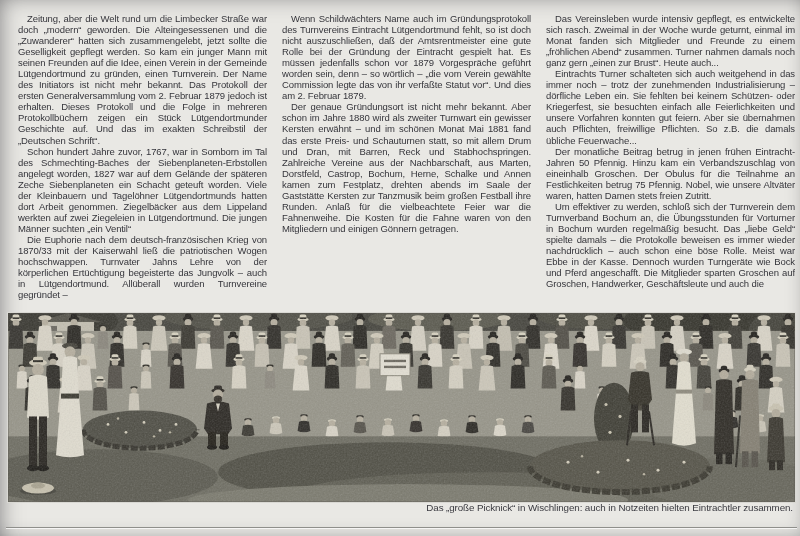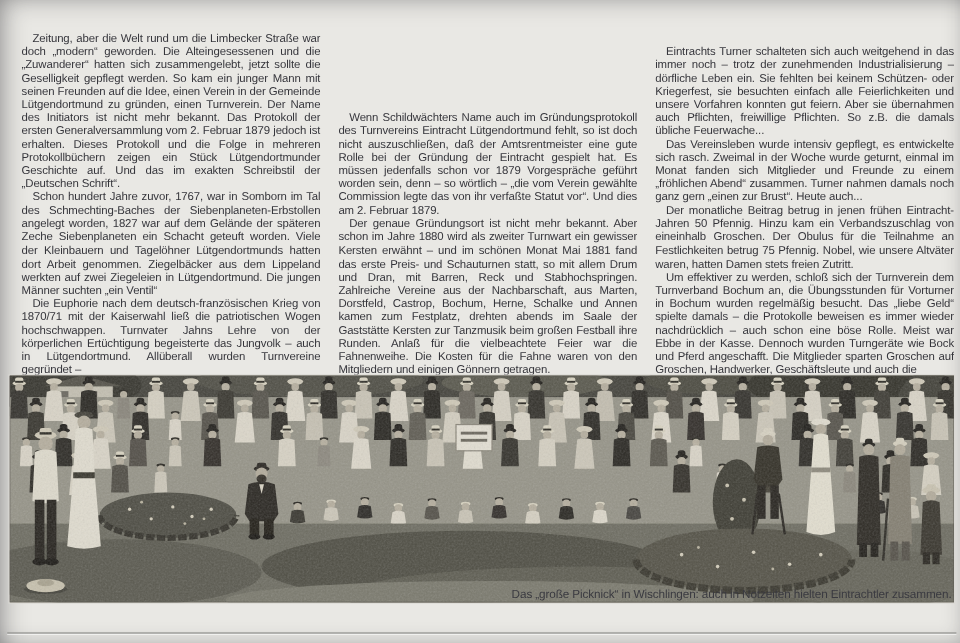--- a/index.html
+++ b/index.html
@@ -2,51 +2,51 @@
 <html lang="de"><head>
 <meta charset="utf-8">
 <style>
   html,body{margin:0;padding:0;}
   body{width:800px;height:536px;background:#c8c8c5;position:relative;overflow:hidden;
        font-family:"Liberation Sans",sans-serif;}
   .page{position:absolute;inset:0;background:#e9e8e4;
         box-shadow:inset 14px 10px 22px -14px rgba(40,40,45,.55),
                    inset -8px -10px 18px -12px rgba(40,40,45,.35);}
   .columns{position:absolute;left:18px;top:13px;width:777px;height:301px;
-           display:flex;gap:15px;overflow:hidden;align-items:flex-end;}
+           display:flex;gap:15px;overflow:hidden;}
   .col{flex:0 0 249px;overflow:hidden;}
   .col p{margin:0;font-size:9.5px;line-height:11.05px;color:#35353b;
          text-align:justify;text-indent:9px;hyphens:auto;letter-spacing:-0.1px;}
   .col p.flush{text-indent:0;}
   .photo{position:absolute;left:8px;top:313px;width:787px;height:189px;
          background:#8f8d82;overflow:hidden;box-shadow:0 0 0 1px #d9d8d3;}
   .photo svg{display:block;width:100%;height:100%;}
-  .caption{position:absolute;right:7px;top:490px;width:600px;text-align:right;
+  .caption{position:absolute;right:7px;top:502px;width:600px;text-align:right;
            font-size:9.8px;color:#3a3a40;letter-spacing:-0.1px;}
   .rule{position:absolute;left:6px;right:3px;top:527px;height:1px;background:#8f8f8b;
         box-shadow:0 1px 0 rgba(255,255,255,.7);}
 </style>
 </head>
 <body>
 
 <div class="page">
 
   <div class="columns">
     <div class="col">
       <p>Zeitung, aber die Welt rund um die Limbecker Straße war doch „modern“ geworden. Die Alteingesessenen und die „Zuwanderer“ hatten sich zusammengelebt, jetzt sollte die Geselligkeit gepflegt werden. So kam ein junger Mann mit seinen Freunden auf die Idee, einen Verein in der Gemeinde Lütgendortmund zu gründen, einen Turnverein. Der Name des Initiators ist nicht mehr bekannt. Das Protokoll der ersten Generalversammlung vom 2. Februar 1879 jedoch ist erhalten. Dieses Protokoll und die Folge in mehreren Protokollbüchern zeigen ein Stück Lütgendortmunder Geschichte auf. Und das im exakten Schreibstil der „Deutschen Schrift“.</p>
       <p>Schon hundert Jahre zuvor, 1767, war in Somborn im Tal des Schmechting-Baches der Siebenplaneten-Erbstollen angelegt worden, 1827 war auf dem Gelände der späteren Zeche Siebenplaneten ein Schacht geteuft worden. Viele der Kleinbauern und Tagelöhner Lütgendortmunds hatten dort Arbeit genommen. Ziegelbäcker aus dem Lippeland werkten auf zwei Ziegeleien in Lütgendortmund. Die jungen Männer suchten „ein Ventil“</p>
-      <p>Die Euphorie nach dem deutsch-französischen Krieg von 1870/71 mit der Kaiserwahl ließ die patriotischen Wogen hochschwappen. Turnvater Jahns Lehre von der körperlichen Ertüchtigung begeisterte das Jungvolk – auch in Lütgendortmund. Allüberall wurden Turnvereine gegründet –</p>
+      <p>Die Euphorie nach dem deutsch-französischen Krieg von 1870/33 mit der Kaiserwahl ließ die patriotischen Wogen hochschwappen. Turnvater Jahns Lehre von der körperlichen Ertüchtigung begeisterte das Jungvolk – auch in Lütgendortmund. Allüberall wurden Turnvereine gegründet –</p>
     </div>
     <div class="col">
       <p>Wenn Schildwächters Name auch im Gründungsprotokoll des Turnvereins Eintracht Lütgendortmund fehlt, so ist doch nicht auszuschließen, daß der Amtsrentmeister eine gute Rolle bei der Gründung der Eintracht gespielt hat. Es müssen jedenfalls schon vor 1879 Vorgespräche geführt worden sein, denn – so wörtlich – „die vom Verein gewählte Commission legte das von ihr verfaßte Statut vor“. Und dies am 2. Februar 1879.</p>
       <p>Der genaue Gründungsort ist nicht mehr bekannt. Aber schon im Jahre 1880 wird als zweiter Turnwart ein gewisser Kersten erwähnt – und im schönen Monat Mai 1881 fand das erste Preis- und Schauturnen statt, so mit allem Drum und Dran, mit Barren, Reck und Stabhochspringen. Zahlreiche Vereine aus der Nachbarschaft, aus Marten, Dorstfeld, Castrop, Bochum, Herne, Schalke und Annen kamen zum Festplatz, drehten abends im Saale der Gaststätte Kersten zur Tanzmusik beim großen Festball ihre Runden. Anlaß für die vielbeachtete Feier war die Fahnenweihe. Die Kosten für die Fahne waren von den Mitgliedern und einigen Gönnern getragen.</p>
     </div>
     <div class="col">
+      <p>Das Vereinsleben wurde intensiv gepflegt, es entwickelte sich rasch. Zweimal in der Woche wurde geturnt, einmal im Monat fanden sich Mitglieder und Freunde zu einem „fröhlichen Abend“ zusammen. Turner nahmen damals noch ganz gern „einen zur Brust“. Heute auch...</p>
       <p>Eintrachts Turner schalteten sich auch weitgehend in das immer noch – trotz der zunehmenden Industrialisierung – dörfliche Leben ein. Sie fehlten bei keinem Schützen- oder Kriegerfest, sie besuchten einfach alle Feierlichkeiten und unsere Vorfahren konnten gut feiern. Aber sie übernahmen auch Pflichten, freiwillige Pflichten. So z.B. die damals übliche Feuerwache...</p>
-      <p>Das Vereinsleben wurde intensiv gepflegt, es entwickelte sich rasch. Zweimal in der Woche wurde geturnt, einmal im Monat fanden sich Mitglieder und Freunde zu einem „fröhlichen Abend“ zusammen. Turner nahmen damals noch ganz gern „einen zur Brust“. Heute auch...</p>
       <p>Der monatliche Beitrag betrug in jenen frühen Eintracht-Jahren 50 Pfennig. Hinzu kam ein Verbandszuschlag von eineinhalb Groschen. Der Obulus für die Teilnahme an Festlichkeiten betrug 75 Pfennig. Nobel, wie unsere Altväter waren, hatten Damen stets freien Zutritt.</p>
       <p>Um effektiver zu werden, schloß sich der Turnverein dem Turnverband Bochum an, die Übungsstunden für Vorturner in Bochum wurden regelmäßig besucht. Das „liebe Geld“ spielte damals – die Protokolle beweisen es immer wieder nachdrücklich – auch schon eine böse Rolle. Meist war Ebbe in der Kasse. Dennoch wurden Turngeräte wie Bock und Pferd angeschafft. Die Mitglieder sparten Groschen auf Groschen, Handwerker, Geschäftsleute und auch die</p>
     </div>
   </div>
 
   <div class="photo">
     <svg viewBox="0 0 787 190" preserveAspectRatio="none">
       <defs>
         <filter id="grain" x="0" y="0" width="100%" height="100%">
           <feTurbulence type="fractalNoise" baseFrequency="0.65" numOctaves="2" stitchTiles="stitch"></feTurbulence>

